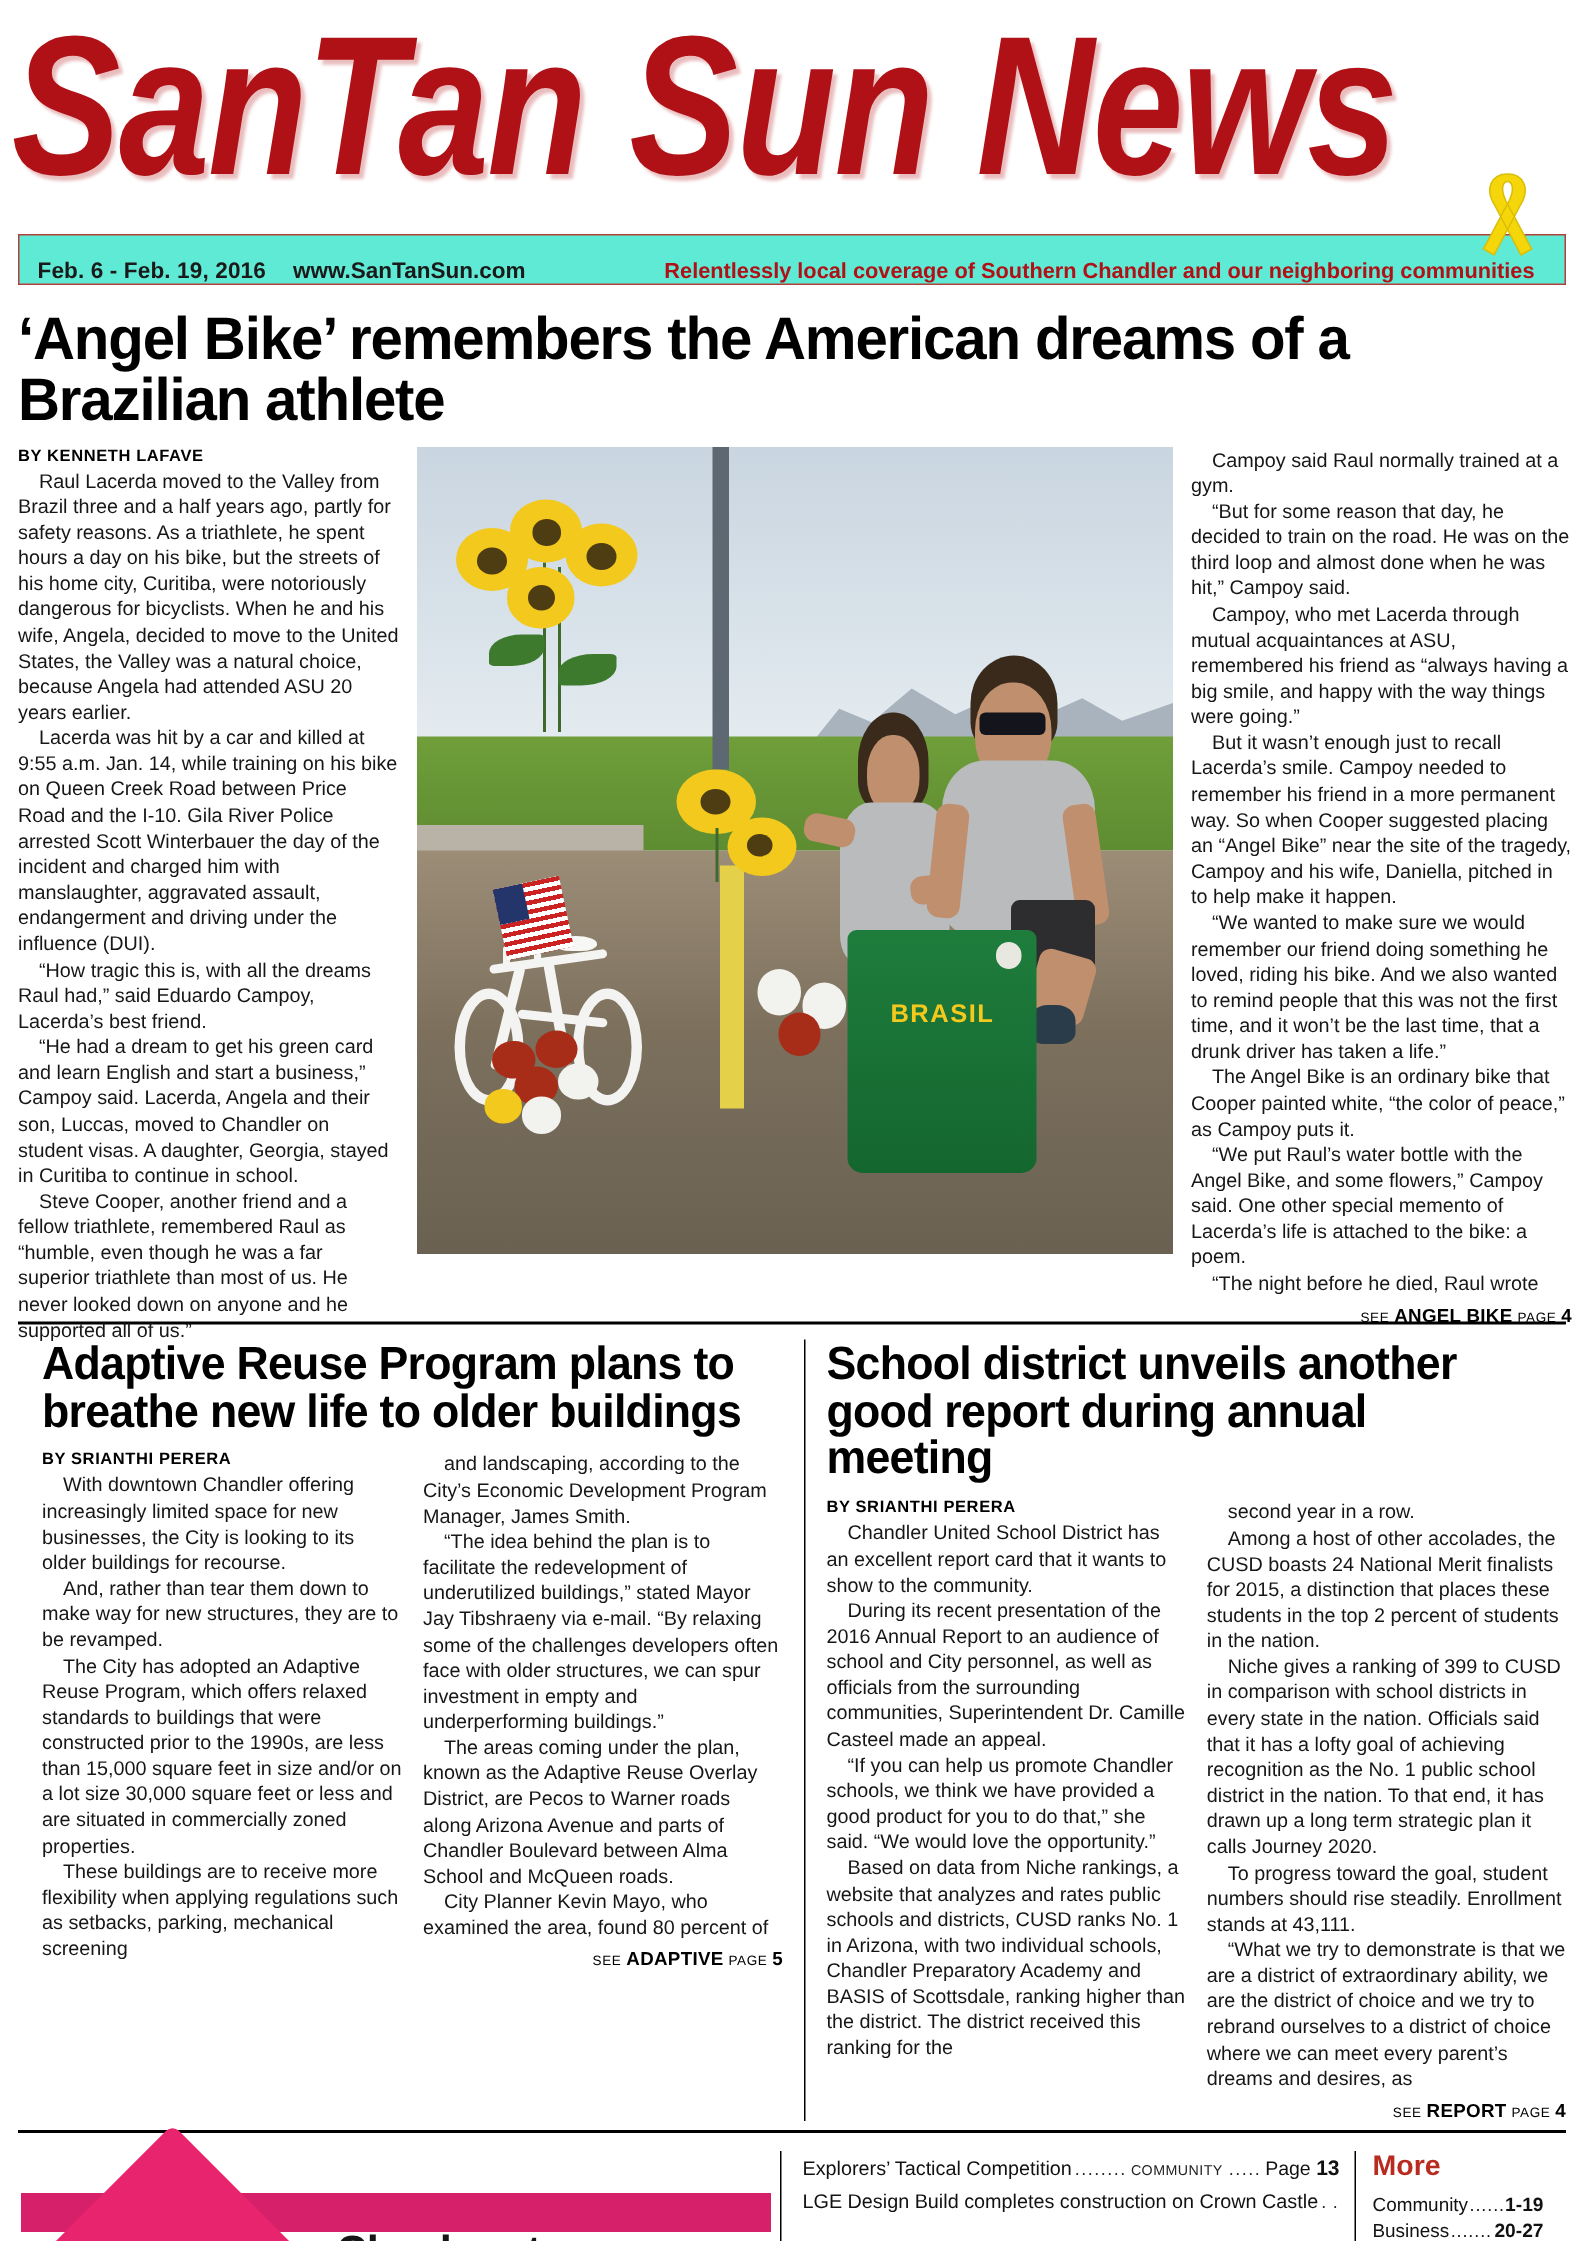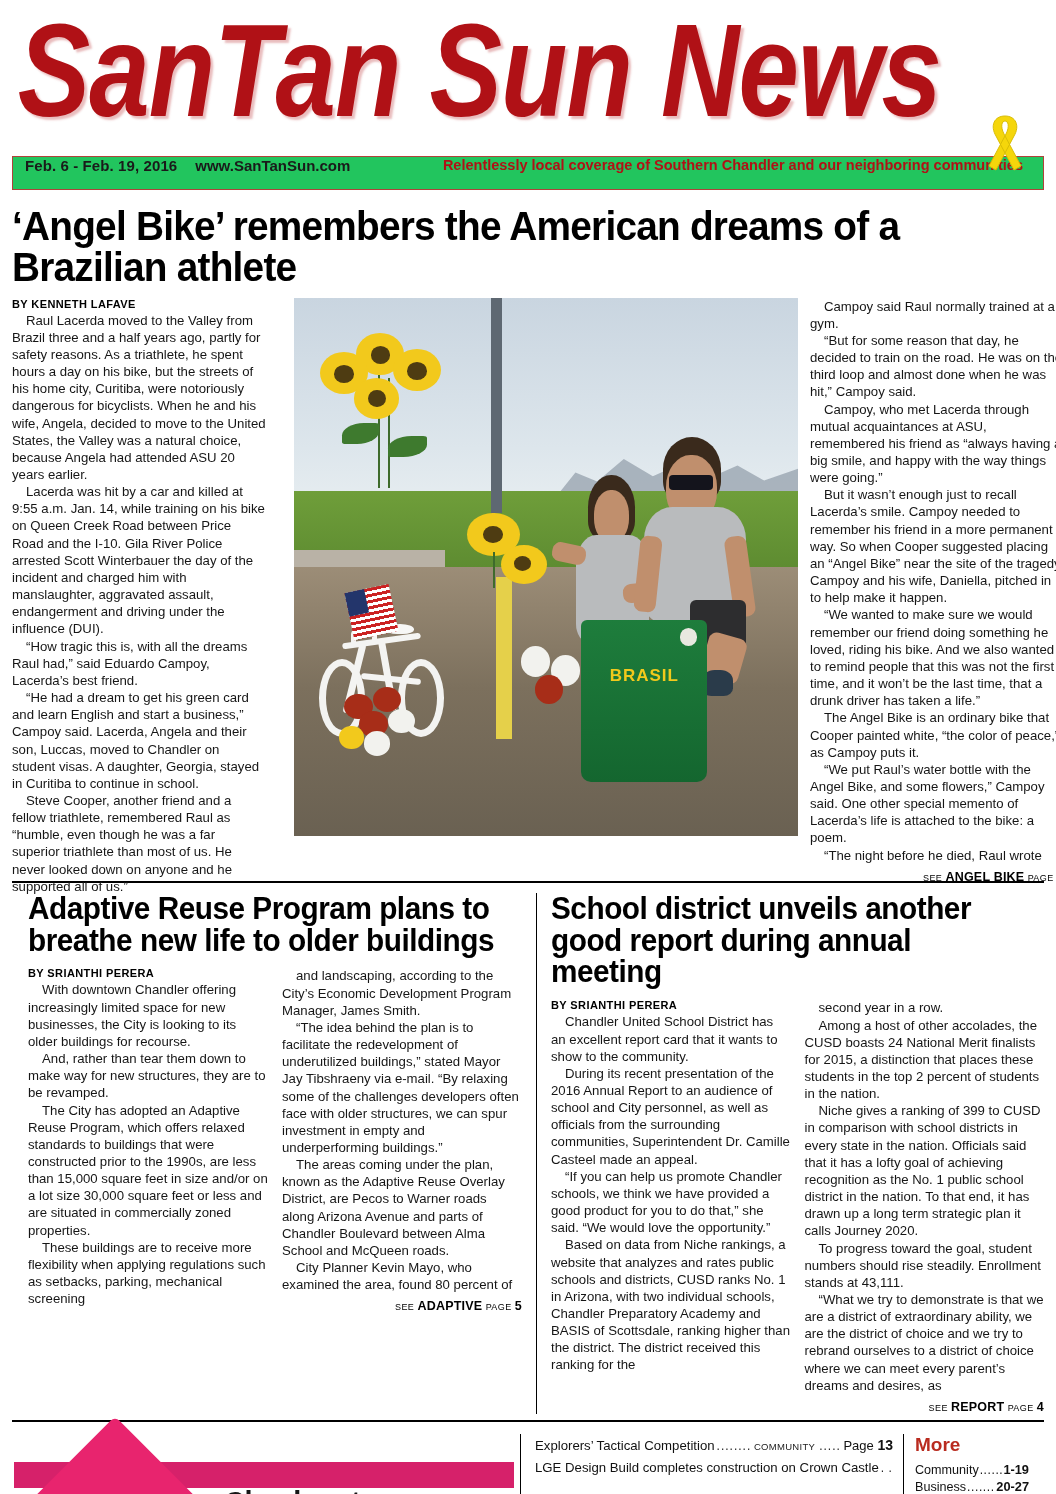--- a/index.html
+++ b/index.html
@@ -13,21 +13,21 @@
     font-family: "Liberation Sans", sans-serif;
     color: #111;
     overflow: hidden;
     position: relative;
   }
 
   
   .masthead {
     position: relative;
     height: 150px;
-    padding: 0 10px;
+    padding: 0 0;
   }
   .masthead-title {
     font-family: "Liberation Sans", sans-serif;
     font-size: 112px;
     font-weight: 700;
     font-style: italic;
     color: #b01116;
     letter-spacing: -1px;
     line-height: 150px;
     margin: 0;
@@ -49,23 +49,23 @@
     z-index: 6;
   }
 
   
   .datebar {
     position: relative;
     margin: 6px 12px 0 12px;
     border: 1.5px solid #b0423a;
     height: 34px;
     display: flex;
-    align-items: flex-start;
+    align-items: flex-end;
     padding: 0 12px;
-    background: #22c55e;
+    background: #5eead4;
   }
   .datebar .date {
     font-size: 15px;
     font-weight: 700;
     color: #1a1a1a;
     letter-spacing: 0.1px;
     white-space: nowrap;
   }
   .datebar .site {
     font-size: 15px;
@@ -96,21 +96,21 @@
   }
 
   
   .lead-body {
     display: flex;
     margin: 0 12px;
     gap: 12px;
     height: 575px;
   }
   .col-narrow { width: 254px; flex: none; }
-  .photo-col  { width: 504px; flex: none; margin-left: 16px; }
+  .photo-col  { width: 504px; flex: none; }
 
   .byline {
     font-size: 11px;
     font-weight: 700;
     letter-spacing: 0.4px;
     color: #000;
     margin-bottom: 2px;
     text-transform: uppercase;
   }
   .bodytext {

